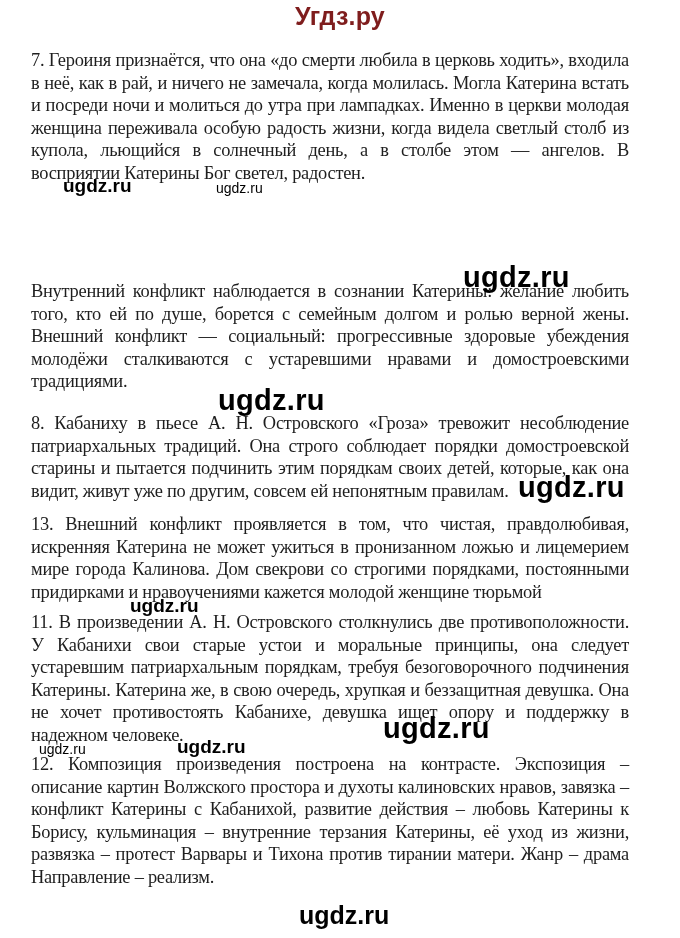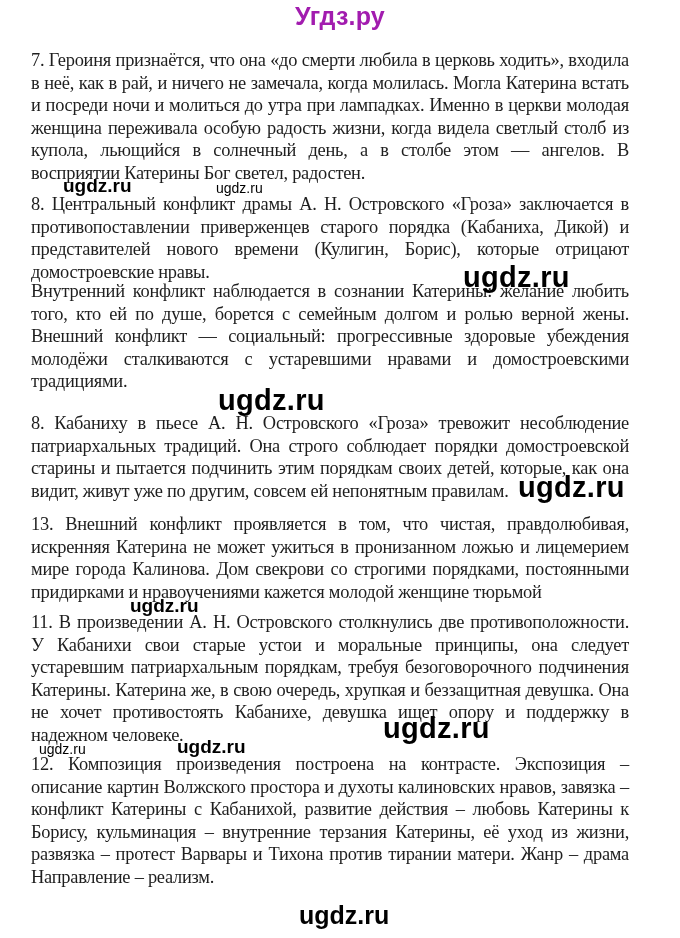--- a/index.html
+++ b/index.html
@@ -1,21 +1,21 @@
 <!DOCTYPE html>
 <html><head>
 <meta charset="utf-8">
 <style>
   html, body { margin: 0; padding: 0; background: #ffffff; }
   body { width: 680px; height: 938px; position: relative; overflow: hidden; }
   .page { position: absolute; left: 0; top: 0; width: 680px; height: 938px; background: #fff; }
   .site-title {
     position: absolute; left: 0; top: 2px; width: 680px; text-align: center;
     font-family: "Liberation Sans", sans-serif; font-weight: bold; font-size: 25px;
-    color: #a21caf; letter-spacing: 0.2px;
+    color: #7f1d1d; letter-spacing: 0.2px;
   }
   .para {
     position: absolute; left: 31px; width: 598px;
     font-family: "Liberation Serif", serif; font-size: 18.4px; line-height: 22.6px;
     color: #1e1e1e; text-align: justify; text-align-last: left;
     transform-origin: 0 0; letter-spacing: -0.25px; word-spacing: 0px;
     margin: 0;
   }
   .wm {
     position: absolute; font-family: "Liberation Sans", sans-serif; color: #000;
@@ -27,21 +27,20 @@
   .wm-footer { font-size: 25px; font-weight: bold; }
 </style>
 </head>
 <body>
 
 <div class="page">
 
   <div class="site-title">Угдз.ру</div>
 
   <p class="para" style="top:49px;">7. Героиня признаётся, что она «до смерти любила в церковь ходить», входила в неё, как в рай, и ничего не замечала, когда молилась. Могла Катерина встать и посреди ночи и молиться до утра при лампадках. Именно в церкви молодая женщина переживала особую радость жизни, когда видела светлый столб из купола, льющийся в солнечный день, а в столбе этом — ангелов. В восприятии Катерины Бог светел, радостен.</p>
-  <p class="para" style="top:193px;">8. Центральный конфликт драмы А. Н. Островского «Гроза» заключается в противопоставлении приверженцев старого порядка (Кабаниха, Дикой) и представителей нового времени (Кулигин, Борис), которые отрицают домостроевские нравы.</p>
   <p class="para" style="top:280px;">Внутренний конфликт наблюдается в сознании Катерины: желание любить того, кто ей по душе, борется с семейным долгом и ролью верной жены. Внешний конфликт — социальный: прогрессивные здоровые убеждения молодёжи сталкиваются с устаревшими нравами и домостроевскими традициями.</p>
   <p class="para" style="top:412px;">8. Кабаниху в пьесе А. Н. Островского «Гроза» тревожит несоблюдение патриархальных традиций. Она строго соблюдает порядки домостроевской старины и пытается подчинить этим порядкам своих детей, которые, как она видит, живут уже по другим, совсем ей непонятным правилам.</p>
   <p class="para" style="top:513px;">13. Внешний конфликт проявляется в том, что чистая, правдолюбивая, искренняя Катерина не может ужиться в пронизанном ложью и лицемерием мире города Калинова. Дом свекрови со строгими порядками, постоянными придирками и нравоучениями кажется молодой женщине тюрьмой</p>
   <p class="para" style="top:611px;">11. В произведении А. Н. Островского столкнулись две противоположности. У Кабанихи свои старые устои и моральные принципы, она следует устаревшим патриархальным порядкам, требуя безоговорочного подчинения Катерины. Катерина же, в свою очередь, хрупкая и беззащитная девушка. Она не хочет противостоять Кабанихе, девушка ищет опору и поддержку в надежном человеке.</p>
   <p class="para" style="top:753px;">12. Композиция произведения построена на контрасте. Экспозиция – описание картин Волжского простора и духоты калиновских нравов, завязка – конфликт Катерины с Кабанихой, развитие действия – любовь Катерины к Борису, кульминация – внутренние терзания Катерины, её уход из жизни, развязка – протест Варвары и Тихона против тирании матери. Жанр – драма Направление – реализм.</p>
 
   <div class="wm wm-mid" style="left:63px;  top:176px;">ugdz.ru</div>
   <div class="wm wm-small" style="left:216px; top:181px; font-weight:normal;">ugdz.ru</div>
   <div class="wm wm-big" style="left:463px; top:263px;">ugdz.ru</div>
   <div class="wm wm-big" style="left:218px; top:386px;">ugdz.ru</div>

